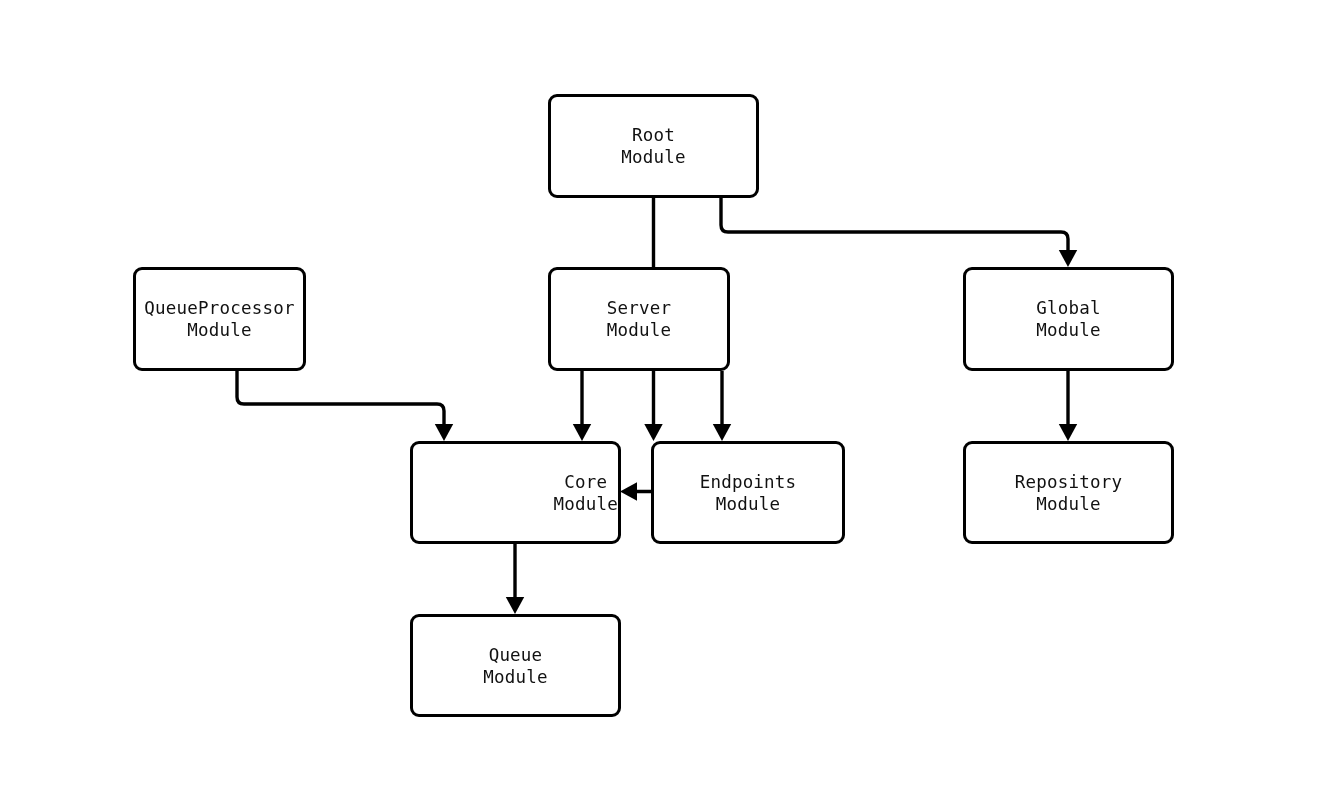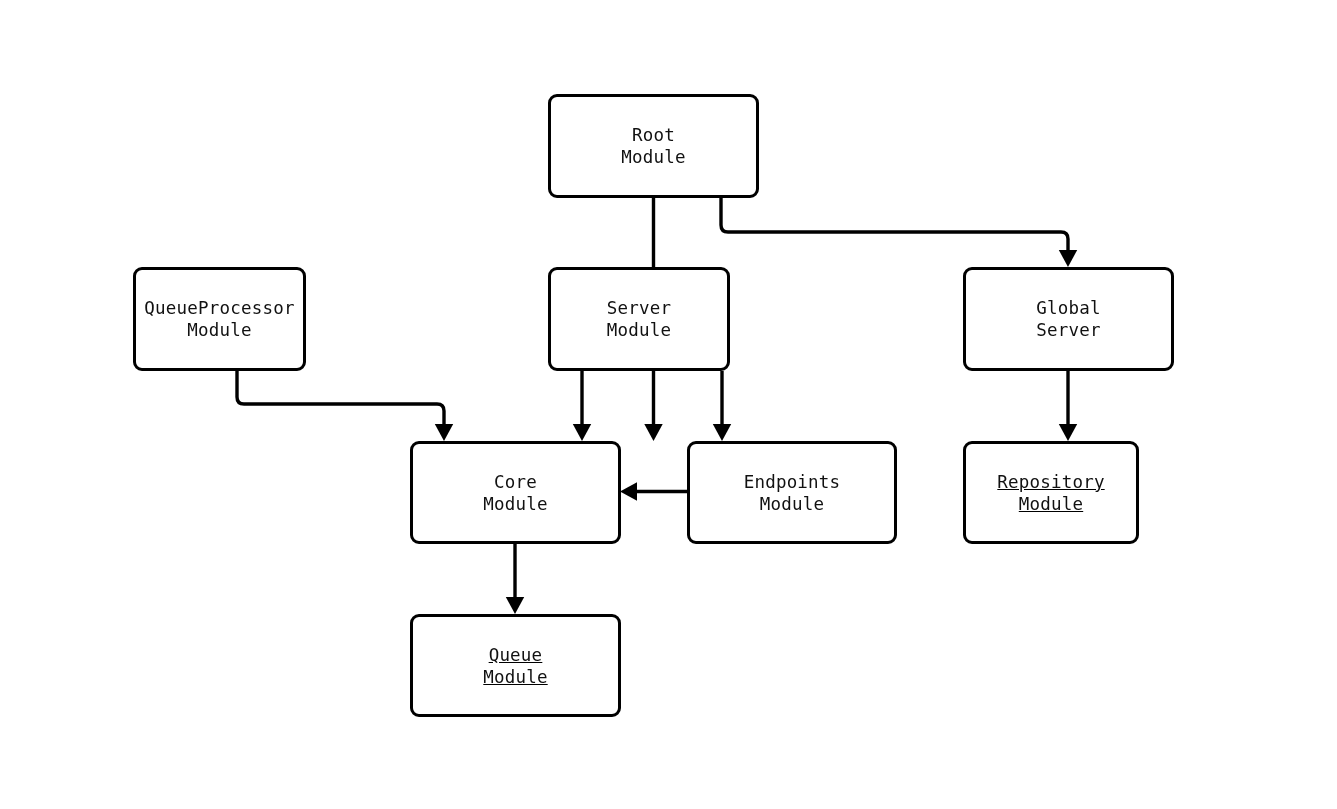--- a/index.html
+++ b/index.html
@@ -112,36 +112,36 @@
 Module</div>
   </div>
 
   <div class="node" style="left:548px; top:267px; width:182px; height:104px;">
     <div class="node-label">Server
 Module</div>
   </div>
 
   <div class="node" style="left:963px; top:267px; width:211px; height:104px;">
     <div class="node-label">Global
-Server</div>
+Module</div>
   </div>
 
-  <div class="node" style="left:410px; top:441px; width:211px; height:103px;">
+  <div class="node" style="left:410px; top:441px; width:211px; height:103px;justify-content:flex-end;">
     <div class="node-label">Core
 Module</div>
   </div>
 
-  <div class="node" style="left:687px; top:441px; width:210px; height:103px;">
+  <div class="node" style="left:651px; top:441px; width:194px; height:103px;">
     <div class="node-label">Endpoints
 Module</div>
   </div>
 
-  <div class="node" style="left:963px; top:441px; width:176px; height:103px;text-decoration:underline;">
+  <div class="node" style="left:963px; top:441px; width:211px; height:103px;">
     <div class="node-label">Repository
 Module</div>
   </div>
 
-  <div class="node" style="left:410px; top:614px; width:211px; height:103px;text-decoration:underline;">
+  <div class="node" style="left:410px; top:614px; width:211px; height:103px;">
     <div class="node-label">Queue
 Module</div>
   </div>
 
 </div>
 
 </body></html>

